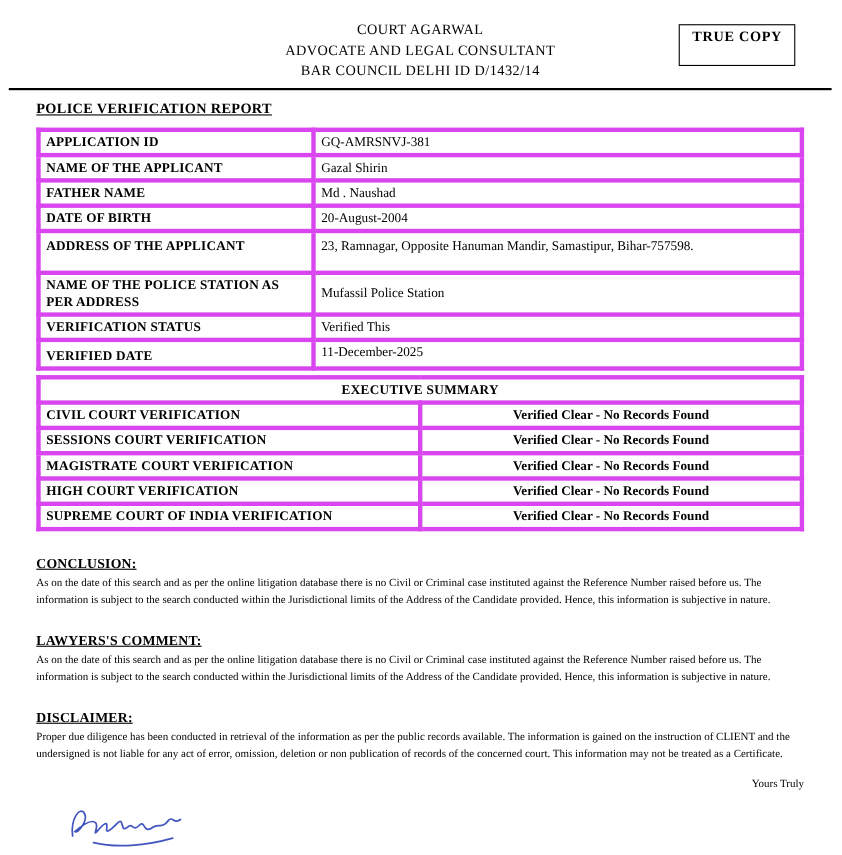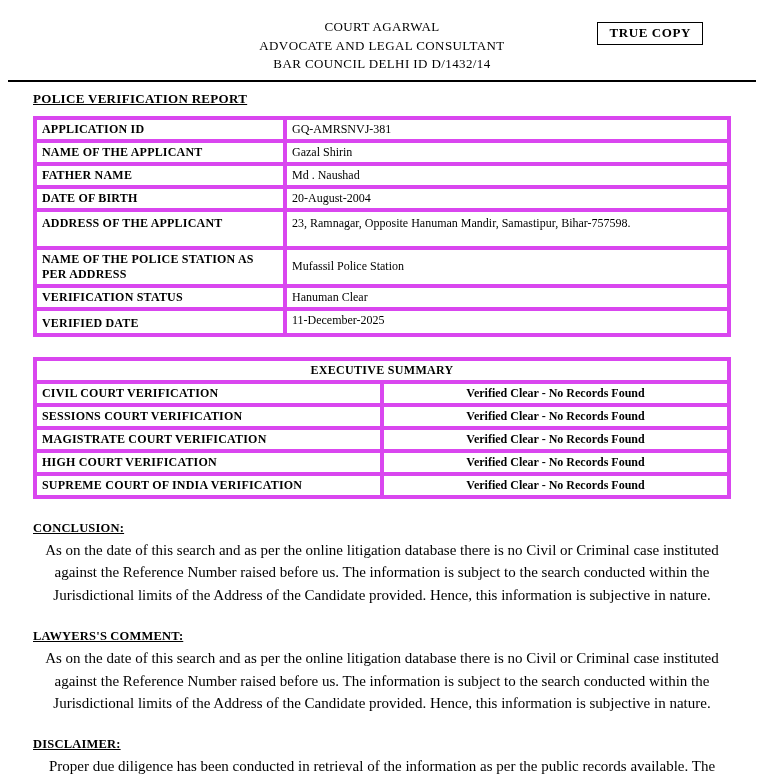--- a/index.html
+++ b/index.html
@@ -21,23 +21,23 @@
   
   .letterhead {
     text-align: center;
     font-size: 13px;
     line-height: 18.5px;
     letter-spacing: 0.4px;
   }
   .stamp {
     position: absolute;
     top: 22px;
-    right: 62px;
+    right: 42px;
     border: 1.5px solid #000;
-    padding: 2px 11px 3px;
+    padding: 2px 11px 18px;
     font-size: 13px;
     font-weight: bold;
     letter-spacing: 0.6px;
   }
   .head-rule {
     border: none;
     border-top: 2.5px solid #000;
     margin: 6px -25px 0 -25px;
   }
   .doc-title {
@@ -49,21 +49,21 @@
     margin: 9px 0 0 0;
   }
   
   table {
     width: 100%;
     border-collapse: collapse;
     font-size: 12px;
     table-layout: fixed;
   }
   .details-table { margin-top: 9px; }
-  .summary-table { margin-top: 20px; }
+  .summary-table { margin-top: 4px; }
   td, th {
     border: 4px solid #d946ef;
     padding: 2px 5px;
     vertical-align: middle;
     overflow: hidden;
   }
   .label-cell {
     font-weight: bold;
     width: 250px;
     letter-spacing: 0.2px;
@@ -88,24 +88,24 @@
   
   .section { margin-top: 22px; }
   .section-heading {
     font-size: 12.5px;
     font-weight: bold;
     text-decoration: underline;
     letter-spacing: 0.2px;
     margin: 0 0 3px 0;
   }
   .section-body {
-    font-size: 15px;
+    font-size: 10px;
     line-height: 1.52;
     margin: 0;
-    text-align: center;
+    text-align: left;
   }
   
   .salutation {
     margin: 13px 0 0 52px;
     font-size: 10px;
     text-align: right;
   }
   .signature-wrap {
     margin: 8px 0 0 24px;
     height: 48px;
@@ -149,21 +149,21 @@
       <tr class="row-address">
         <td class="label-cell">ADDRESS OF THE APPLICANT</td>
         <td class="value-cell">23, Ramnagar, Opposite Hanuman Mandir, Samastipur, Bihar-757598.</td>
       </tr>
       <tr class="row-police">
         <td class="label-cell">NAME OF THE POLICE STATION AS PER ADDRESS</td>
         <td class="value-cell">Mufassil Police Station</td>
       </tr>
       <tr>
         <td class="label-cell">VERIFICATION STATUS</td>
-        <td class="value-cell">Hanuman Clear</td>
+        <td class="value-cell">Verified This</td>
       </tr>
       <tr class="row-vdate">
         <td class="label-cell">VERIFIED DATE</td>
         <td class="value-cell">11-December-2025</td>
       </tr>
     </tbody>
   </table>
 
   <table class="summary-table">
     <tbody>

